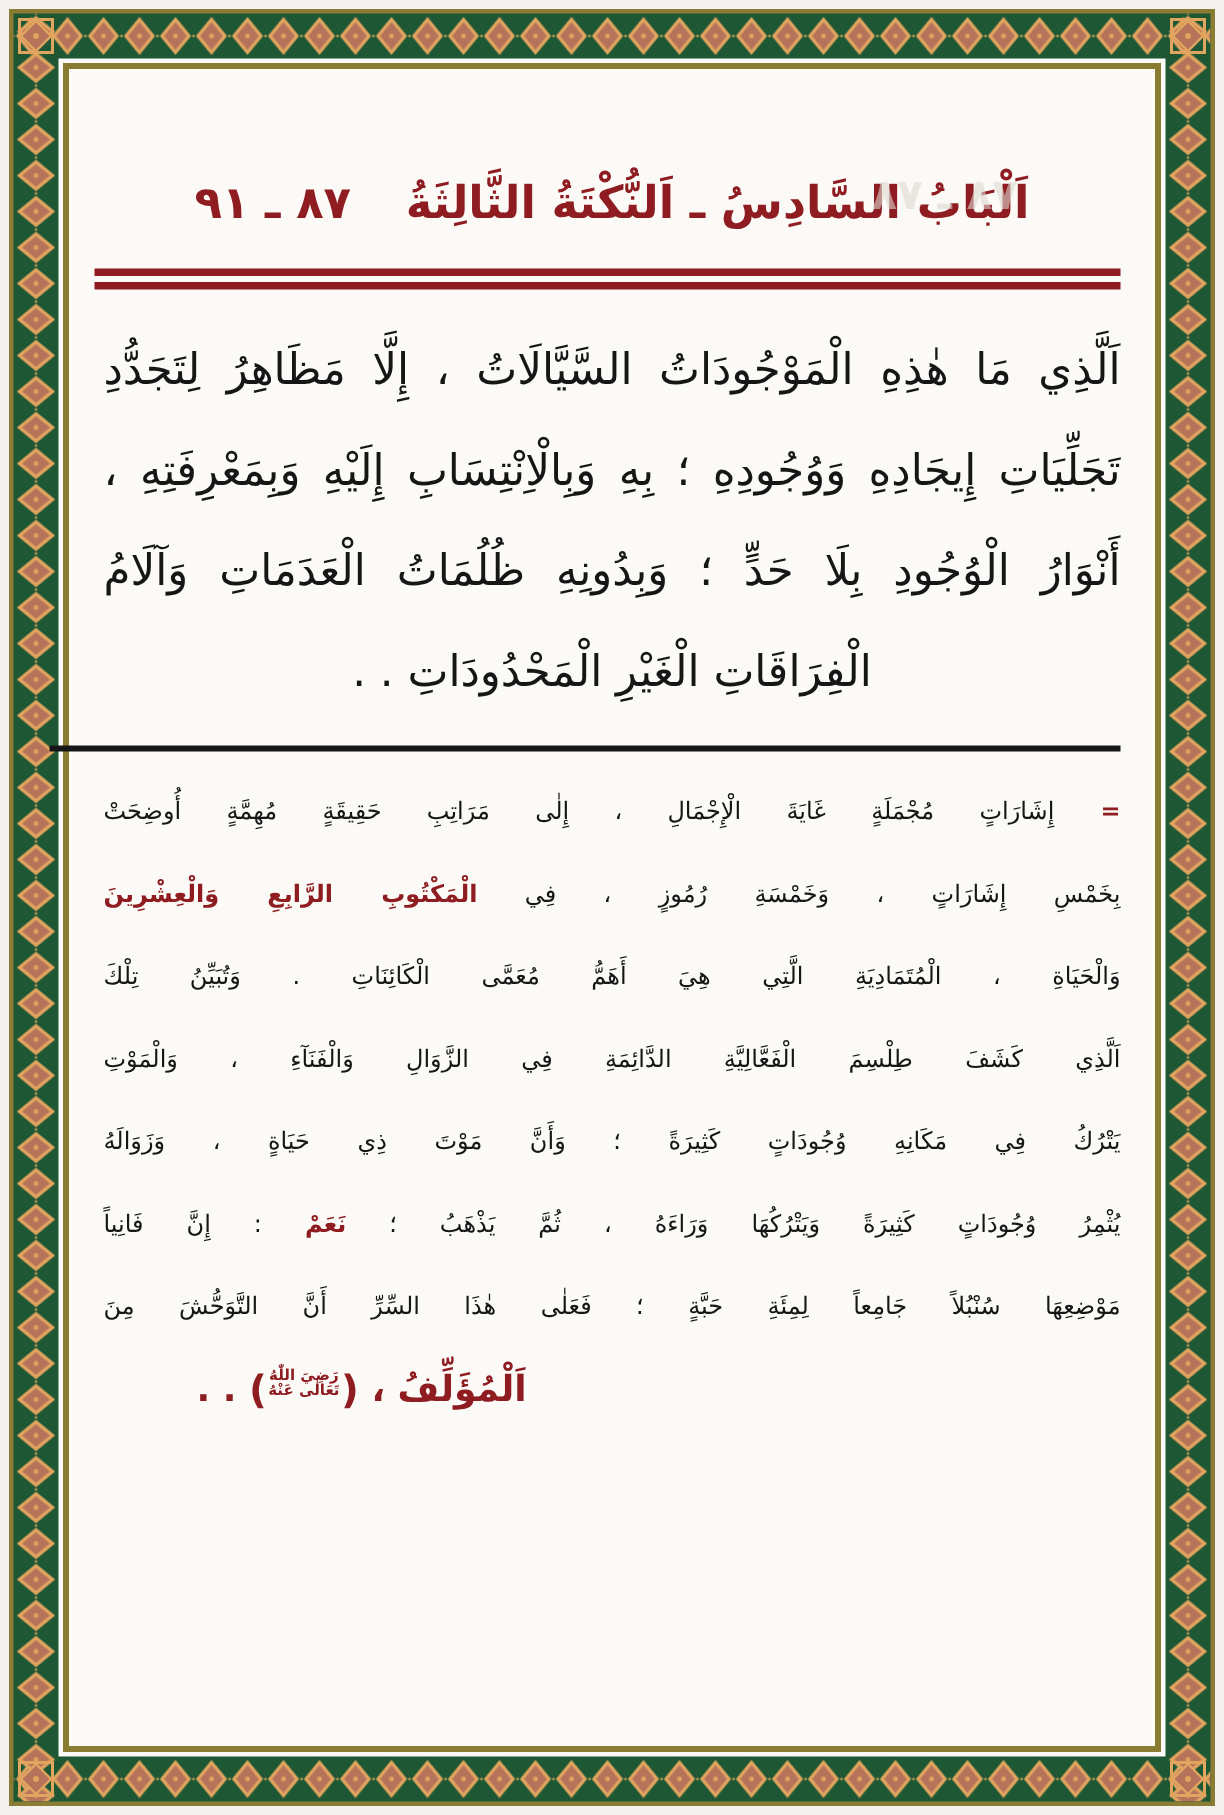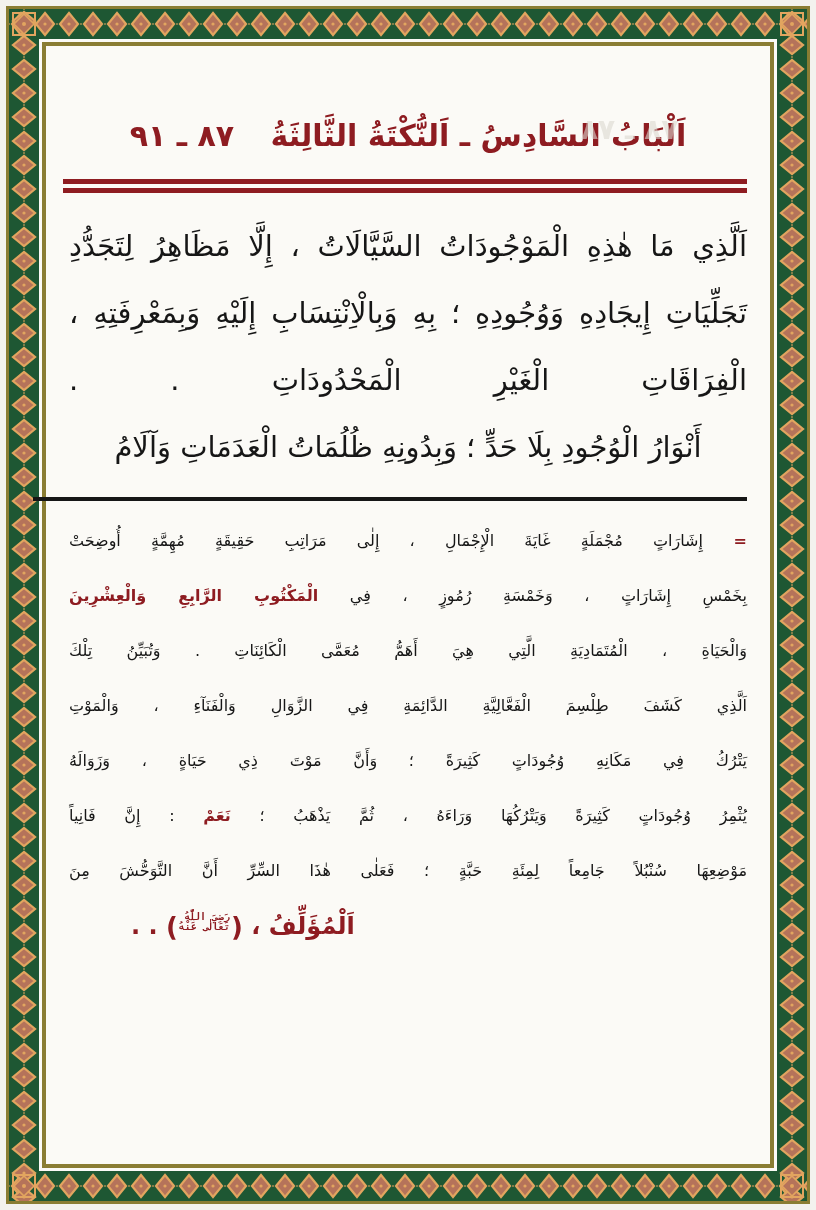--- a/index.html
+++ b/index.html
@@ -40,22 +40,22 @@
 
   .fn-sep{margin:16px auto 0;width:714px;border:none;border-top:4px solid var(--ink);}
 
   .fn-txt{margin-top:12px;font-size:16px;}
   .fn-txt .f-line{line-height:55px;text-align:justify;text-align-last:justify;}
   .fn-txt .red{color:var(--maroon);font-weight:bold;}
   .fn-txt .ink{color:var(--ink);}
 
   .author{margin-top:2px;line-height:52px;text-align:left;padding-left:62px;
     color:var(--maroon);font-weight:bold;font-size:24px;}
-  .seal{display:inline-block;vertical-align:middle;text-align:right;
-    line-height:1.05;font-size:10px;margin:0 1px;transform:translateY(-4px);font-family:Liberation Mono, monospace;}
+  .seal{display:inline-block;vertical-align:middle;text-align:center;
+    line-height:1.05;font-size:10px;margin:0 1px;transform:translateY(-4px);}
   .seal span{display:block;}
   .paren{font-size:26px;vertical-align:middle;}
 </style>
 </head>
 <body>
 
 <div class="page">
 
   <svg width="0" height="0" style="position:absolute" aria-hidden="true">
     <defs>
@@ -114,22 +114,22 @@
       <span class="ghost">٨٧ ـ ٨٧</span>
       <span class="ttl">اَلْبَابُ السَّادِسُ ـ اَلنُّكْتَةُ الثَّالِثَةُ</span>
       <span class="rng">٨٧ ـ ٩١</span>
     </div>
 
     <div class="hdr-rule"></div>
 
     <div class="body-txt">
         <div class="t-line">اَلَّذِي مَا هٰذِهِ الْمَوْجُودَاتُ السَّيَّالَاتُ ، إِلَّا مَظَاهِرُ لِتَجَدُّدِ</div>
         <div class="t-line">تَجَلِّيَاتِ إِيجَادِهِ وَوُجُودِهِ ؛ بِهِ وَبِالْاِنْتِسَابِ إِلَيْهِ وَبِمَعْرِفَتِهِ ،</div>
+        <div class="t-line">أَنْوَارُ الْوُجُودِ بِلَا حَدٍّ ؛ وَبِدُونِهِ ظُلُمَاتُ الْعَدَمَاتِ وَآلَامُ</div>
         <div class="t-line">الْفِرَاقَاتِ الْغَيْرِ الْمَحْدُودَاتِ . .</div>
-        <div class="t-line">أَنْوَارُ الْوُجُودِ بِلَا حَدٍّ ؛ وَبِدُونِهِ ظُلُمَاتُ الْعَدَمَاتِ وَآلَامُ</div>
       </div>
 
     <hr class="fn-sep">
 
     <div class="fn-txt">
         <div class="f-line"><span class="red">= </span><span class="ink">إِشَارَاتٍ مُجْمَلَةٍ غَايَةَ الْإِجْمَالِ ، إِلٰى مَرَاتِبِ حَقِيقَةٍ مُهِمَّةٍ أُوضِحَتْ</span></div>
         <div class="f-line"><span class="ink">بِخَمْسِ إِشَارَاتٍ ، وَخَمْسَةِ رُمُوزٍ ، فِي </span><span class="red">الْمَكْتُوبِ الرَّابِعِ وَالْعِشْرِينَ</span></div>
         <div class="f-line"><span class="ink">وَالْحَيَاةِ ، الْمُتَمَادِيَةِ الَّتِي هِيَ أَهَمُّ مُعَمَّى الْكَائِنَاتِ . وَتُبَيِّنُ تِلْكَ</span></div>
         <div class="f-line"><span class="ink">اَلَّذِي كَشَفَ طِلْسِمَ الْفَعَّالِيَّةِ الدَّائِمَةِ فِي الزَّوَالِ وَالْفَنَآءِ ، وَالْمَوْتِ</span></div>
         <div class="f-line"><span class="ink">يَتْرُكُ فِي مَكَانِهِ وُجُودَاتٍ كَثِيرَةً ؛ وَأَنَّ مَوْتَ ذِي حَيَاةٍ ، وَزَوَالَهُ</span></div>

